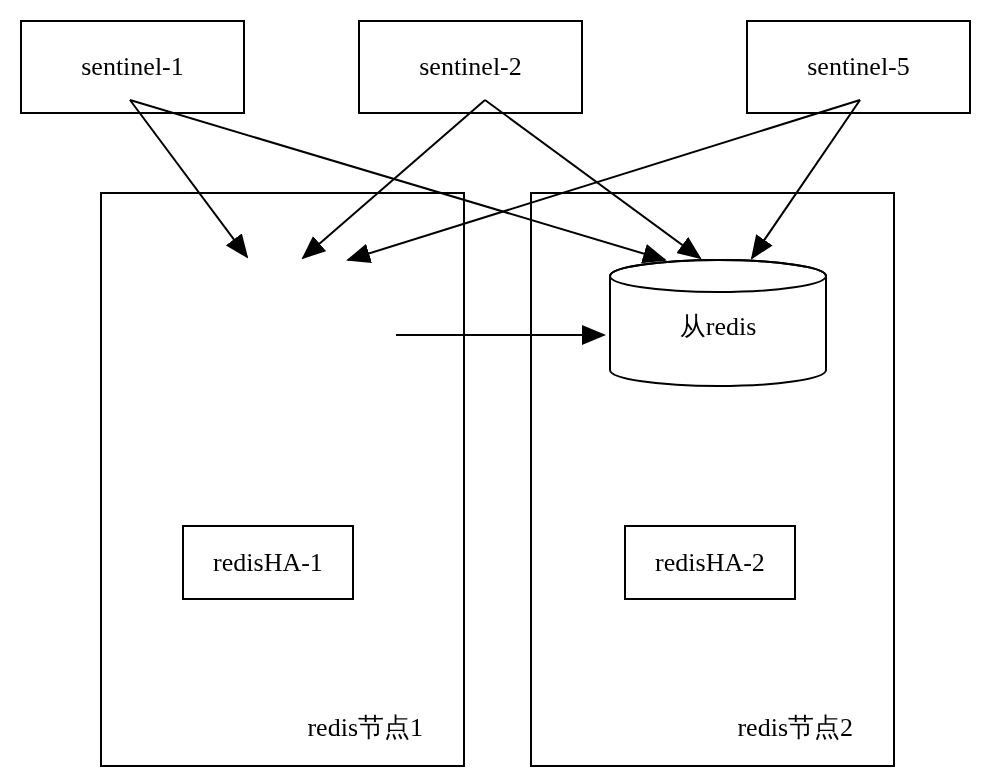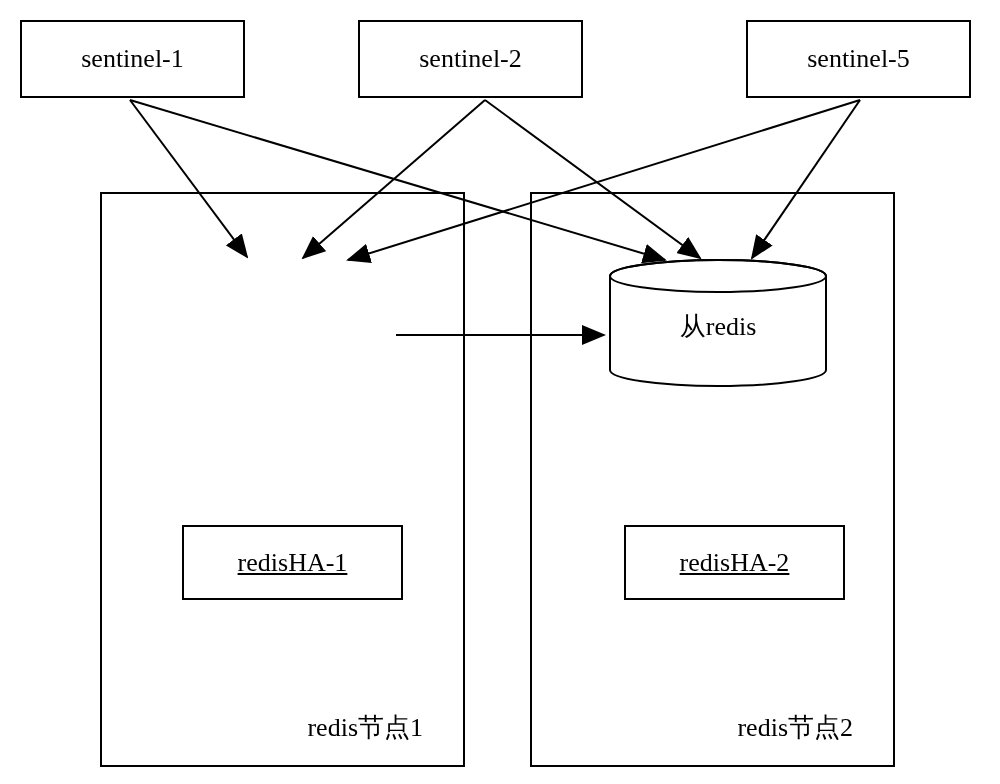--- a/index.html
+++ b/index.html
@@ -22,21 +22,21 @@
       position: absolute;
       border: 2px solid #000;
       display: flex;
       align-items: center;
       justify-content: center;
       background: #fff;
     }
     .sentinel {
       top: 20px;
       width: 225px;
-      height: 78px;
+      height: 94px;
     }
     .node-container {
       position: absolute;
       top: 192px;
       width: 365px;
       height: 575px;
       border: 2px solid #000;
     }
     .node-label {
       position: absolute;
@@ -54,23 +54,22 @@
     }
     .cylinder-text {
       position: absolute;
       top: 50%;
       left: 50%;
       transform: translate(-50%, -40%);
       white-space: nowrap;
     }
     .ha-box {
       position: absolute;
-      width: 221px;
+      width: 172px;
       height: 75px;
-      text-decoration: underline;
     }
     svg.arrows {
       position: absolute;
       top: 0; left: 0;
       width: 1000px;
       height: 784px;
       pointer-events: none;
     }
   </style>
 </head>

